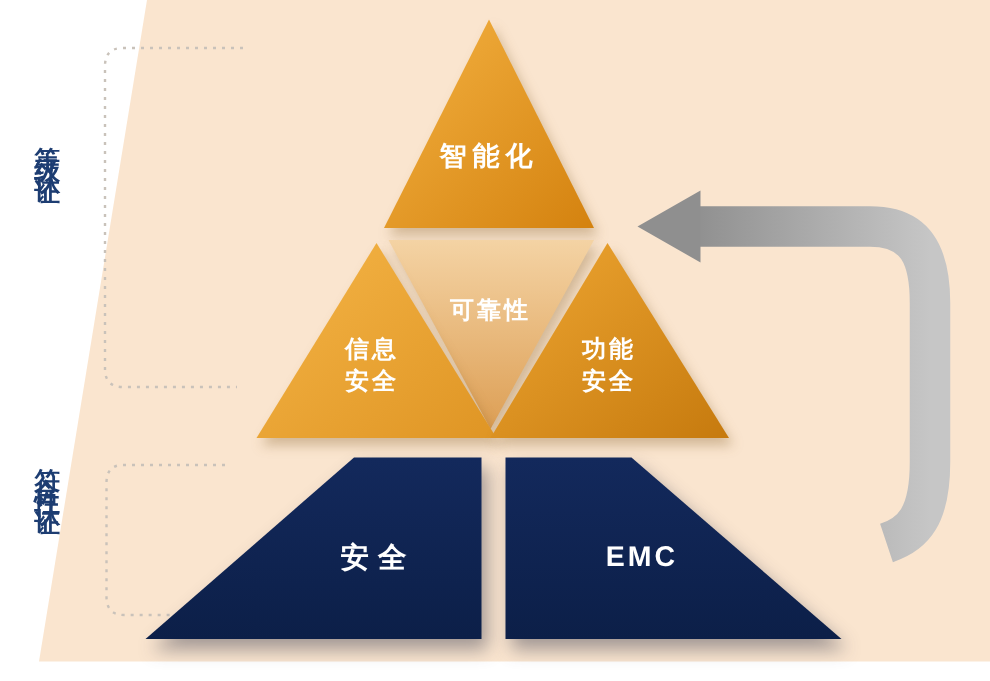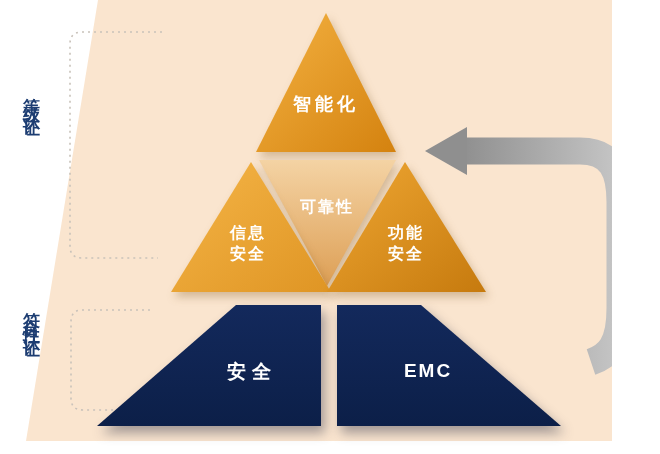--- a/index.html
+++ b/index.html
@@ -1,17 +1,17 @@
 <!DOCTYPE html>
 <html style="--gold-light: #f4b242; --gold-dark: #d4820f; --tan-light: #f4d3a4; --tan-dark: #dd9f55; --navy-light: #13295c; --navy-dark: #0c1f48; --peach-bg: #fae5cf; --arrow-gray-dark: #8f8f8f; --arrow-gray-light: #c6c6c6; --side-text: #1d3d72; --dotted-line: #c9c2ba;"><head>
 <meta charset="utf-8">
 <style>
   html,body{margin:0;padding:0;background:#ffffff;}
   .stage{
-    position:relative;width:612px;height:454px;overflow:hidden;
+    position:relative;width:660px;height:454px;overflow:hidden;
     background:#ffffff;
     font-family:"Liberation Sans","DejaVu Sans",sans-serif;
   }
   .stage svg{position:absolute;left:0;top:0;}
   svg text{
     font-family:"Liberation Sans","DejaVu Sans",sans-serif;
     fill:#ffffff;font-weight:bold;text-anchor:middle;
   }
   .shape-gold{filter:drop-shadow(3px 5px 4px rgba(120,80,20,0.30));}
   .shape-navy{filter:drop-shadow(4px 7px 6px rgba(30,35,60,0.40));}

